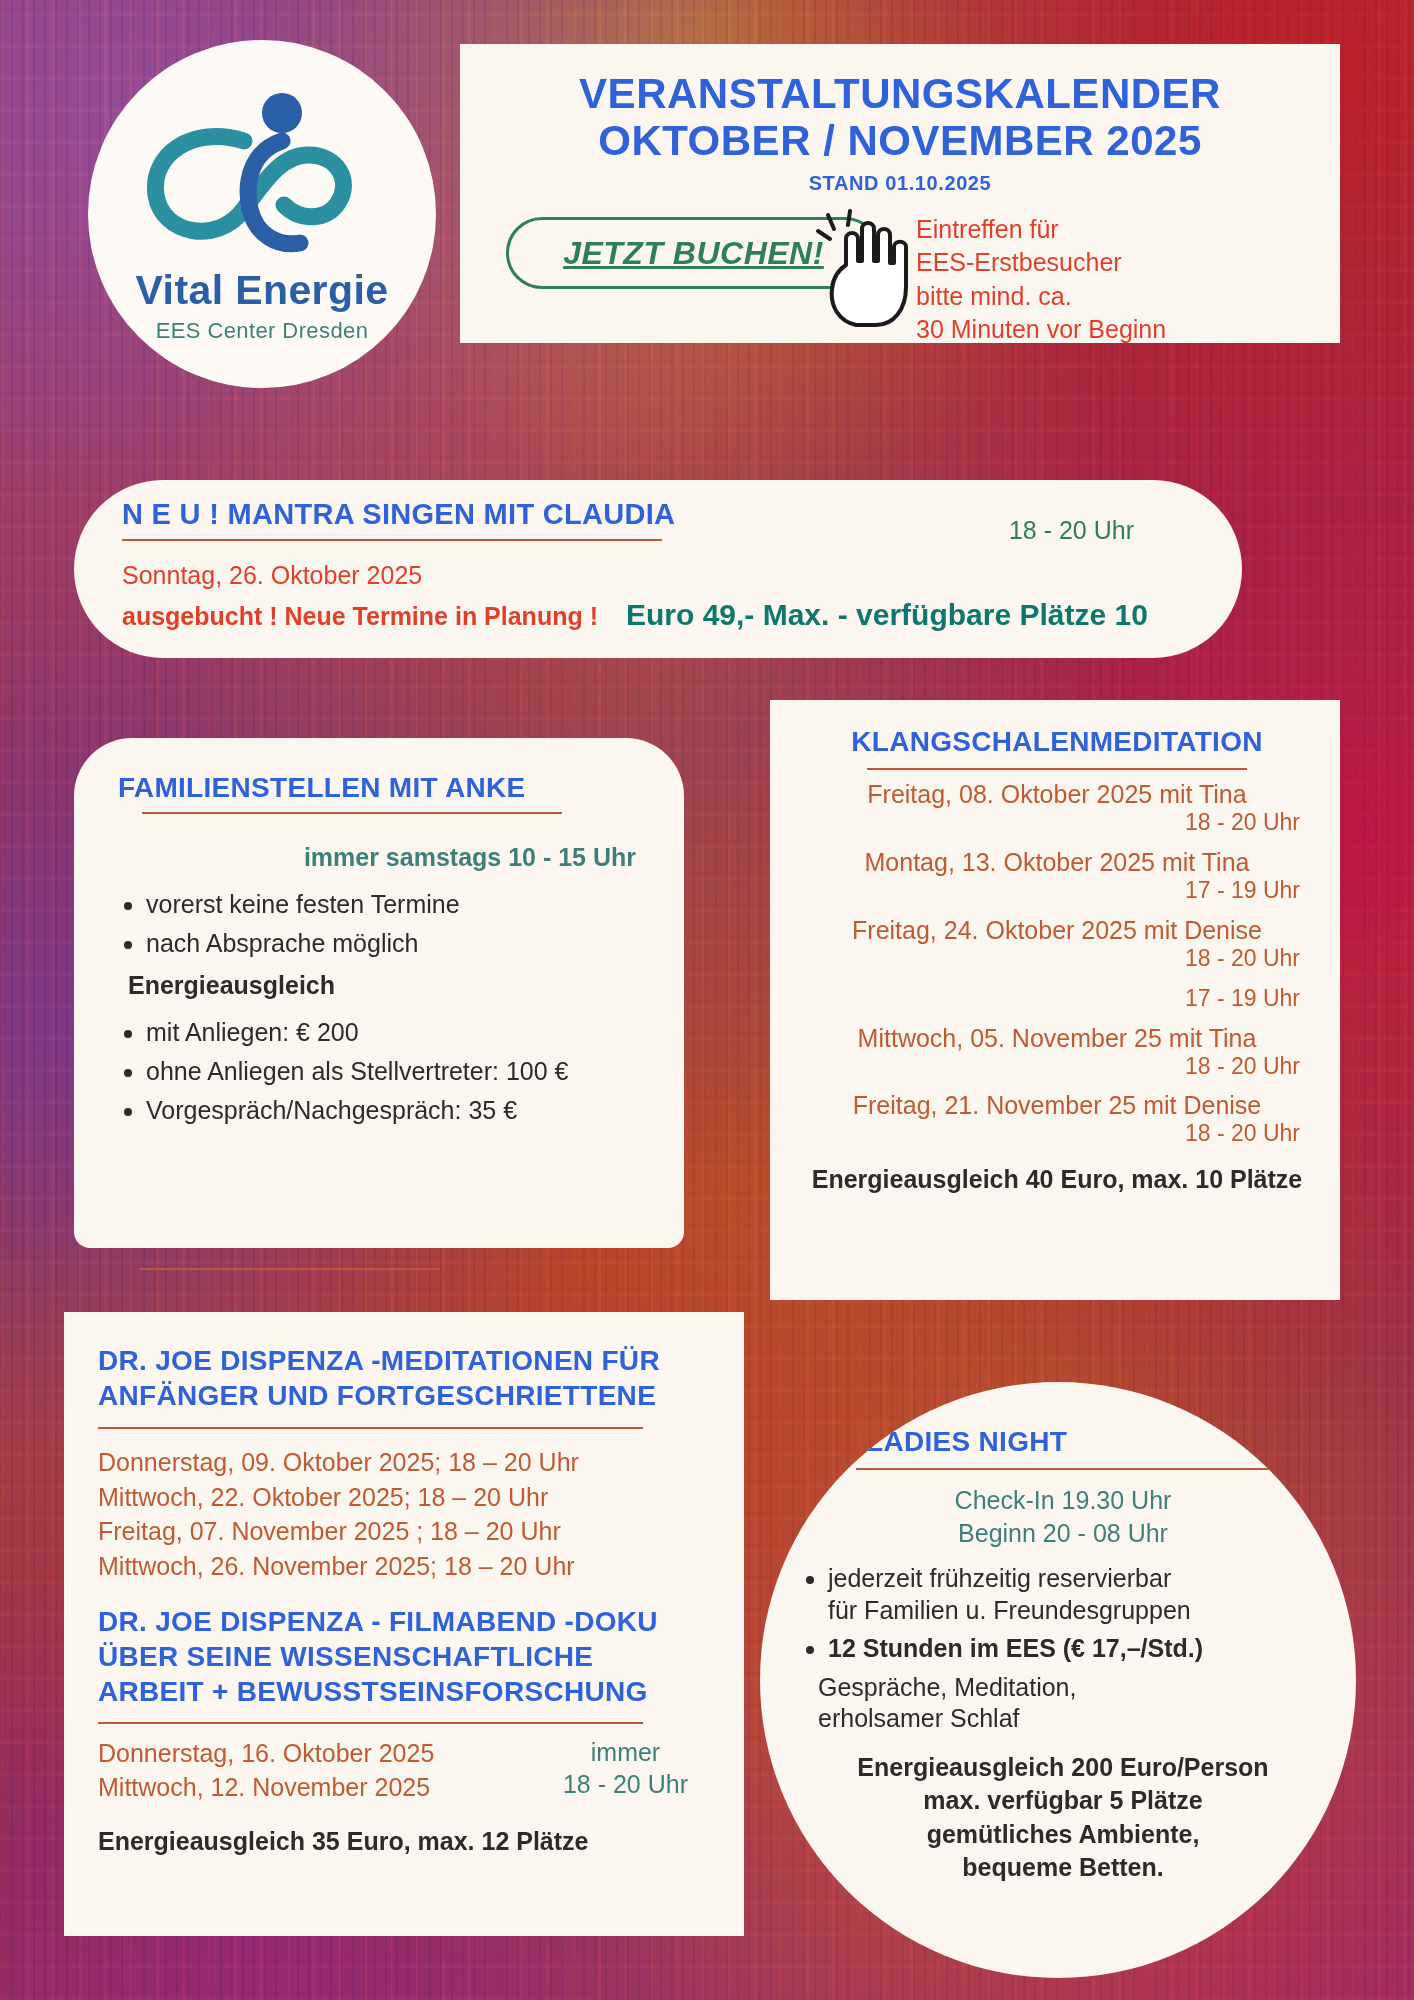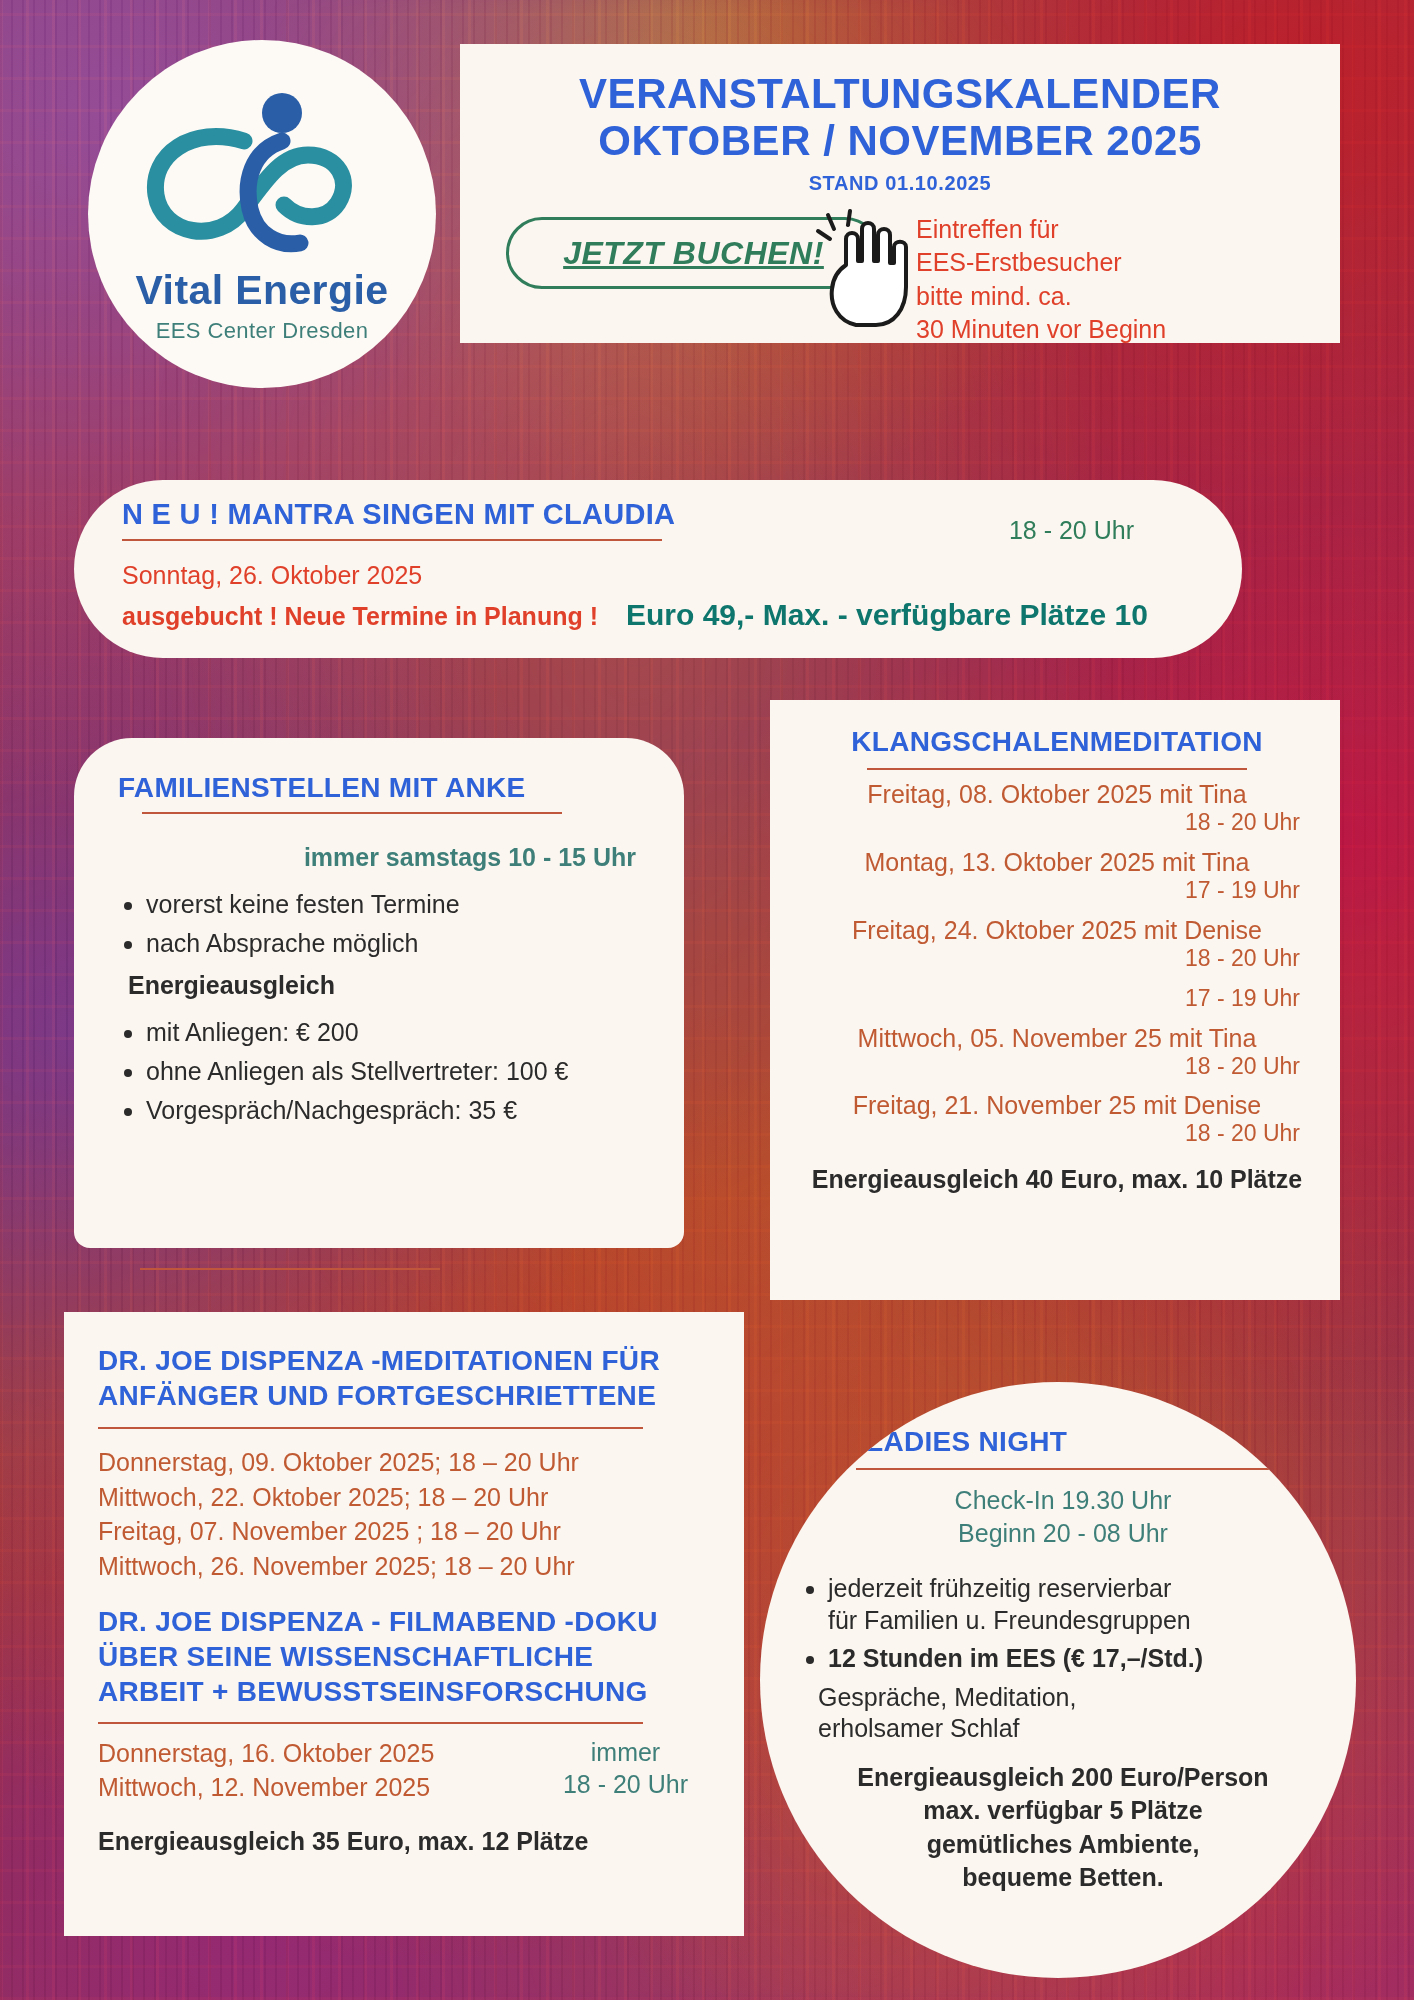--- a/index.html
+++ b/index.html
@@ -228,21 +228,21 @@
 
   
   #ladies-card {
     left: 760px; top: 1382px; width: 596px; height: 596px;
     border-radius: 50%;
     padding: 44px 34px 0 44px;
     overflow: hidden;
   }
   #ladies-card .blue-head { font-size: 28px; }
   .ln-green { color: #3f7f7a; font-size: 25px; text-align: center; line-height: 1.3; }
-  #ladies-card ul.bul { margin-top: 24px; padding-left: 24px; }
+  #ladies-card ul.bul { margin-top: 14px; padding-left: 24px; }
   #ladies-card ul.bul li { line-height: 1.26; }
   .ln-orange { color: #c05a33; }
   .ln-foot { font-size: 25px; font-weight: bold; color: #2b2b2b; text-align: center; line-height: 1.34; margin-top: 16px; }
   .sub-indent { font-size: 25px; color: #2b2b2b; line-height: 1.26; margin-left: 14px; }
 </style>
 </head>
 <body>
 
 <div id="bg"></div>
 

